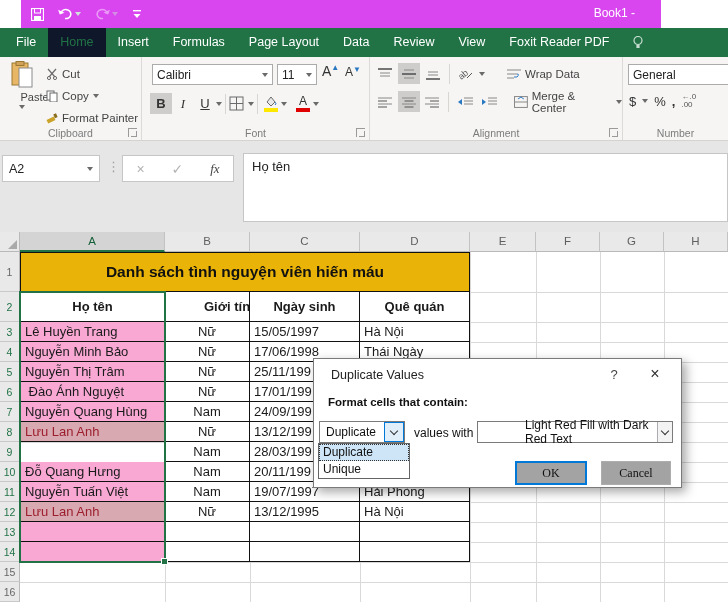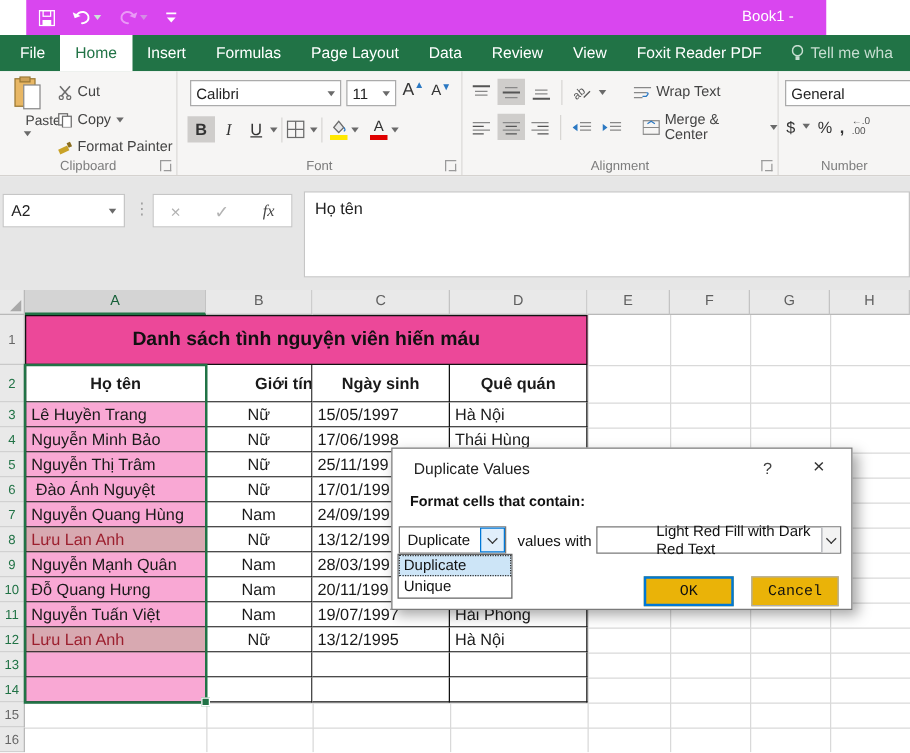--- a/index.html
+++ b/index.html
@@ -11,21 +11,21 @@
   .qat { display:flex; align-items:center; gap:14px; padding-left:10px; }
   .qat-btn { display:flex; align-items:center; gap:2px; color:#fff; }
   .qat-btn svg { display:block; }
   .dim { opacity:.45; }
   .caret-w { width:0;height:0;border-left:3px solid transparent;border-right:3px solid transparent;border-top:4px solid #cfe3d8; }
   .doc-title { position:absolute; right:26px; top:6px; color:#fff; font-size:12px; white-space:nowrap; }
 
   
   .tabstrip { position:absolute; left:0; top:28px; width:728px; height:29px; background:#217346; display:flex; align-items:stretch; padding-left:4px; }
   .tab { color:#fff; font-size:12.5px; line-height:29px; padding:0 12px; white-space:nowrap; }
-  .tab.active { background:#ffffff; color:#217346; }
+  .tab.active { background:#0f172a; color:#217346; }
   .tab.tellme { color:#c6ddd0; display:flex; align-items:center; gap:5px; }
 
   
   .ribbon { position:absolute; left:0; top:57px; width:728px; height:84px; background:#f6f5f4; border-bottom:1px solid #d5d2cf; }
   .rgroup { position:absolute; top:0; height:83px; border-right:1px solid #dcdad7; }
   .rg-label { position:absolute; bottom:1px; left:0; right:0; text-align:center; font-size:10.5px; color:#7c7c7c; }
   .launcher { position:absolute; bottom:3px; right:4px; width:9px; height:9px; border-left:1px solid #9a9a9a; border-top:1px solid #9a9a9a; }
   .launcher:after { content:""; position:absolute; right:0; bottom:0; width:5px; height:5px; border-right:1.4px solid #9a9a9a; border-bottom:1.4px solid #9a9a9a; }
   .small-btn { display:flex; align-items:center; gap:4px; font-size:11.5px; color:#444; height:21px; }
   .caret { width:0;height:0;border-left:3px solid transparent;border-right:3px solid transparent;border-top:4px solid #6a6a6a; display:inline-block; }
@@ -55,39 +55,39 @@
   .sh-row { position:absolute; background:#e9e9e9; border-right:1px solid #b9b9b9; border-bottom:1px solid #c9c9c9; font-size:10.5px; color:#666; text-align:center; display:flex; align-items:center; justify-content:center; }
   .sh-row.sel { color:#217346; }
   .gl-v, .gl-h { position:absolute; background:#d9d9d9; }
   .cell { position:absolute; font-size:13px; color:#1a1a1a; background:#fff; border-right:1px solid #111; border-bottom:1px solid #111; display:flex; align-items:center; white-space:pre; overflow:hidden; }
   .cell.bl { border-left:1px solid #111; }
   .cell.center { justify-content:center; }
   .cell.left { padding-left:4px; }
   .cell.hdr { font-weight:bold; justify-content:center; }
   .cell.selfill { background:#f9a8d4; }
   .cell.dup { background:#d8a9b1; color:#9c1f2e; }
-  .t-title { position:absolute; border:1px solid #111; background:#ec4899; font-weight:bold; font-size:15.5px; color:#111; display:flex; align-items:center; justify-content:center; }
+  .t-title { position:absolute; border:1px solid #111; background:#eab308; font-weight:bold; font-size:15.5px; color:#111; display:flex; align-items:center; justify-content:center; }
   .selbox { position:absolute; border:2px solid #217346; pointer-events:none; }
   .selhandle { position:absolute; right:-4px; bottom:-4px; width:7px; height:7px; background:#217346; border:1px solid #fff; }
 
   
   .dialog { position:absolute; left:313px; top:358px; width:369px; height:130px; background:#fff; border:1px solid #7a7a7a; box-shadow:4px 4px 10px rgba(0,0,0,.35); z-index:30; font-size:12px; color:#111; }
   .dlg-title { position:absolute; left:17px; top:9px; font-size:12.5px; color:#222; }
   .dlg-help { position:absolute; left:292px; top:8px; width:16px; text-align:center; font-size:13px; color:#444; }
   .dlg-close { position:absolute; left:330px; top:4px; width:22px; height:22px; text-align:center; font-size:16px; line-height:22px; color:#333; }
   .dlg-label { position:absolute; left:14px; top:37px; font-weight:bold; font-size:11.5px; }
   .dlg-combo { position:absolute; background:#fff; border:1px solid #7a7a7a; height:22px; display:flex; align-items:center; justify-content:space-between; padding-left:6px; }
   .combo-arrow { width:20px; height:100%; display:flex; align-items:center; justify-content:center; background:#f3f3f3; border-left:1px solid #abadb3; }
   .combo-arrow.blue { background:#e1effb; border:1px solid #0078d7; }
   .chev { width:6px; height:6px; border-right:1.4px solid #333; border-bottom:1.4px solid #333; transform:rotate(45deg); margin-top:-3px; }
   .vw { position:absolute; left:100px; top:67px; font-size:12px;text-align:center; }
   .dlg-list { position:absolute; left:4px; top:84px; width:92px; background:#fff; border:1px solid #646464; z-index:5; }
   .dlg-li { height:17px; line-height:17px; padding-left:4px; font-size:12px; }
   .dlg-li.selected { background:#cde5f7; outline:1px dotted #333; outline-offset:-1px; }
-  .dlg-btn { position:absolute; height:24px; background:#eab308; font-size:12px; display:flex; align-items:center; justify-content:center; font-family:Liberation Mono, monospace; }
+  .dlg-btn { position:absolute; height:24px; background:#a3a3a3; font-size:12px; display:flex; align-items:center; justify-content:center; font-family:Liberation Serif, serif; }
   .dlg-ok { left:201px; top:102px; width:72px; border:2px solid #0078d7; }
   .dlg-cancel { left:287px; top:102px; width:70px; border:1px solid #adadad; }
 
   .icon-svg { display:block; }
 </style>
 </head>
 <body>
 
 <div class="stage">
 
@@ -132,21 +132,20 @@
     <div class="tab">Page Layout</div>
     <div class="tab">Data</div>
     <div class="tab">Review</div>
     <div class="tab">View</div>
     <div class="tab">Foxit Reader PDF</div>
     <div class="tab tellme">
       <svg class="icon-svg" width="10" height="13" viewBox="0 0 10 13">
           <circle cx="5" cy="4.5" r="4" fill="none" stroke="#c6ddd0" stroke-width="1.2"></circle>
           <rect x="3.4" y="9" width="3.2" height="3" fill="#c6ddd0"></rect>
         </svg>
-      <span>Tell me wha</span>
     </div>
   </div>
 
   <div class="ribbon">
 
     <div class="rgroup" style="left:0;width:142px;">
       <div style="position:absolute;left:4px;top:4px;width:36px;height:62px;display:flex;flex-direction:column;align-items:center;">
         <svg class="icon-svg" width="24" height="28" viewBox="0 0 24 28">
             <rect x="2" y="2" width="16" height="22" fill="#e8b765" stroke="#9a7834"></rect>
             <rect x="6" y="0.5" width="8" height="4" fill="#cfa258" stroke="#9a7834"></rect>
@@ -257,21 +256,21 @@
           </span>
         <span class="caret"></span>
         <span style="width:18px;"></span>
         <span class="small-btn">
           <svg class="icon-svg" width="14" height="12" viewBox="0 0 14 12">
               <line x1="0" y1="2" x2="14" y2="2" stroke="#888"></line>
               <line x1="0" y1="6" x2="10" y2="6" stroke="#888"></line>
               <path d="M10 6 q3 0 0 3 l-3 0" stroke="#2b78c2" fill="none"></path>
               <line x1="0" y1="10" x2="7" y2="10" stroke="#888"></line>
             </svg>
-          <span>Wrap Text</span>
+          <span>Wrap Data</span>
         </span>
       </div>
       <div style="position:absolute;left:4px;top:34px;display:flex;align-items:center;gap:2px;">
         <span class="fmt-btn">
             <svg class="icon-svg" width="14" height="12" viewBox="0 0 14 12">
               <line x1="0" y1="2" x2="14" y2="2" stroke="#888"></line>
               <line x1="0" y1="5" x2="9" y2="5" stroke="#555"></line>
               <line x1="0" y1="8" x2="14" y2="8" stroke="#888"></line>
               <line x1="0" y1="11" x2="9" y2="11" stroke="#555"></line>
             </svg>
@@ -406,38 +405,37 @@
       <div class="cell hdr" style="left: 165px; top: 60px; width: 85px; height: 30px; padding-left: 48px;">Giới tính</div>
       <div class="cell hdr" style="left: 250px; top: 60px; width: 110px; height: 30px;">Ngày sinh</div>
       <div class="cell hdr" style="left: 360px; top: 60px; width: 110px; height: 30px;">Quê quán</div>
       <div class="cell left bl selfill" style="left: 20px; top: 90px; width: 145px; height: 20px;">Lê Huyền Trang</div>
       <div class="cell center" style="left: 165px; top: 90px; width: 85px; height: 20px;">Nữ</div>
       <div class="cell left" style="left: 250px; top: 90px; width: 110px; height: 20px;">15/05/1997</div>
       <div class="cell left" style="left: 360px; top: 90px; width: 110px; height: 20px;">Hà Nội</div>
       <div class="cell left bl selfill" style="left: 20px; top: 110px; width: 145px; height: 20px;">Nguyễn Minh Bảo</div>
       <div class="cell center" style="left: 165px; top: 110px; width: 85px; height: 20px;">Nữ</div>
       <div class="cell left" style="left: 250px; top: 110px; width: 110px; height: 20px;">17/06/1998</div>
-      <div class="cell left" style="left: 360px; top: 110px; width: 110px; height: 20px;">Thái Hùng</div>
+      <div class="cell left" style="left: 360px; top: 110px; width: 110px; height: 20px;">Thái Ngày</div>
       <div class="cell left bl selfill" style="left: 20px; top: 130px; width: 145px; height: 20px;">Nguyễn Thị Trâm</div>
       <div class="cell center" style="left: 165px; top: 130px; width: 85px; height: 20px;">Nữ</div>
       <div class="cell left" style="left: 250px; top: 130px; width: 110px; height: 20px;">25/11/199</div>
       <div class="cell left" style="left: 360px; top: 130px; width: 110px; height: 20px;"></div>
       <div class="cell left bl selfill" style="left: 20px; top: 150px; width: 145px; height: 20px;"> Đào Ánh Nguyệt</div>
       <div class="cell center" style="left: 165px; top: 150px; width: 85px; height: 20px;">Nữ</div>
       <div class="cell left" style="left: 250px; top: 150px; width: 110px; height: 20px;">17/01/199</div>
       <div class="cell left" style="left: 360px; top: 150px; width: 110px; height: 20px;"></div>
       <div class="cell left bl selfill" style="left: 20px; top: 170px; width: 145px; height: 20px;">Nguyễn Quang Hùng</div>
       <div class="cell center" style="left: 165px; top: 170px; width: 85px; height: 20px;">Nam</div>
       <div class="cell left" style="left: 250px; top: 170px; width: 110px; height: 20px;">24/09/199</div>
       <div class="cell left" style="left: 360px; top: 170px; width: 110px; height: 20px;"></div>
       <div class="cell left bl dup" style="left: 20px; top: 190px; width: 145px; height: 20px;">Lưu Lan Anh</div>
       <div class="cell center" style="left: 165px; top: 190px; width: 85px; height: 20px;">Nữ</div>
       <div class="cell left" style="left: 250px; top: 190px; width: 110px; height: 20px;">13/12/199</div>
       <div class="cell left" style="left: 360px; top: 190px; width: 110px; height: 20px;"></div>
-      <div class="cell left bl selfill" style="left: 20px; top: 210px; width: 145px; height: 20px;">Nguyễn Mạnh Quân</div>
       <div class="cell center" style="left: 165px; top: 210px; width: 85px; height: 20px;">Nam</div>
       <div class="cell left" style="left: 250px; top: 210px; width: 110px; height: 20px;">28/03/199</div>
       <div class="cell left" style="left: 360px; top: 210px; width: 110px; height: 20px;"></div>
       <div class="cell left bl selfill" style="left: 20px; top: 230px; width: 145px; height: 20px;">Đỗ Quang Hưng</div>
       <div class="cell center" style="left: 165px; top: 230px; width: 85px; height: 20px;">Nam</div>
       <div class="cell left" style="left: 250px; top: 230px; width: 110px; height: 20px;">20/11/199</div>
       <div class="cell left" style="left: 360px; top: 230px; width: 110px; height: 20px;"></div>
       <div class="cell left bl selfill" style="left: 20px; top: 250px; width: 145px; height: 20px;">Nguyễn Tuấn Việt</div>
       <div class="cell center" style="left: 165px; top: 250px; width: 85px; height: 20px;">Nam</div>
       <div class="cell left" style="left: 250px; top: 250px; width: 110px; height: 20px;">19/07/1997</div>

